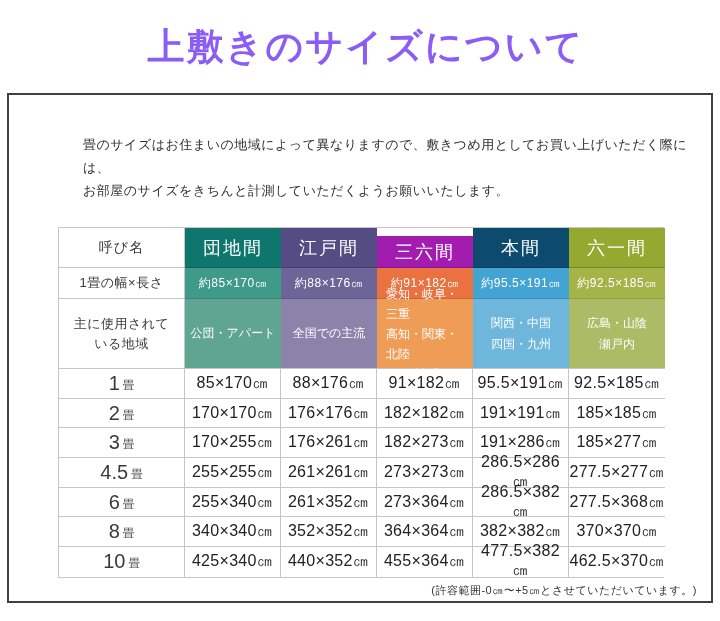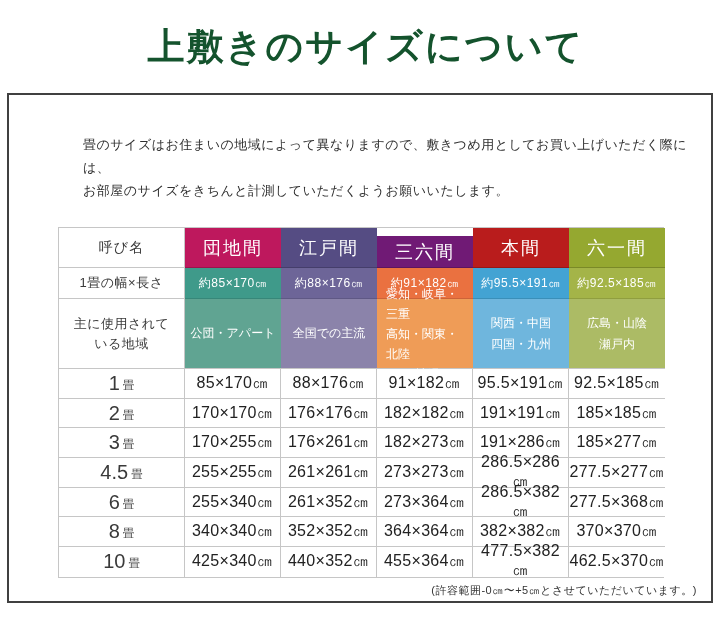--- a/index.html
+++ b/index.html
@@ -11,21 +11,21 @@
     overflow: hidden;
   }
   .page-title {
     margin-top: 16px;
     height: 62px;
     text-align: center;
     font-family: "Liberation Serif", "DejaVu Serif", serif;
     font-size: 37px;
     font-weight: 600;
     letter-spacing: 2px;
-    color: #14532d;
+    color: #8b5cf6;
     line-height: 62px;
     margin-left: 12px;
   }
   .frame {
     margin: 15px 7px 0 7px;
     height: 510px;
     border: 2px solid #404040;
     background: #ffffff;
     position: relative;
   }
@@ -108,24 +108,24 @@
 <div class="frame">
 
   <p class="intro">
     <span>畳のサイズはお住まいの地域によって異なりますので、敷きつめ用としてお買い上げいただく際には、</span><br>
     <span>お部屋のサイズをきちんと計測していただくようお願いいたします。</span>
   </p>
 
   <div class="size-table">
 
     <div class="cell lbl">呼び名</div>
-    <div class="cell colored chead" style="background-color: #be185d;">団地間</div>
+    <div class="cell colored chead" style="background-color: #0f766e;">団地間</div>
     <div class="cell colored chead" style="background-color: rgb(85, 76, 131);">江戸間</div>
-    <div class="cell colored chead" style="background-color: #701a75; margin-top: 8px;">三六間</div>
-    <div class="cell colored chead" style="background-color: #b91c1c;">本間</div>
+    <div class="cell colored chead" style="background-color: #a21caf; margin-top: 8px;">三六間</div>
+    <div class="cell colored chead" style="background-color: #0c4a6e;">本間</div>
     <div class="cell colored chead" style="background-color: rgb(149, 168, 48);">六一間</div>
 
     <div class="cell lbl-small">1畳の幅×長さ</div>
     <div class="cell colored csize" style="background-color: rgb(63, 154, 138);">約85×170㎝</div>
     <div class="cell colored csize" style="background-color: rgb(109, 101, 152);">約88×176㎝</div>
     <div class="cell colored csize" style="background-color: rgb(234, 113, 64);">約91×182㎝</div>
     <div class="cell colored csize" style="background-color: rgb(67, 163, 211);">約95.5×191㎝</div>
     <div class="cell colored csize" style="background-color: rgb(164, 180, 72);">約92.5×185㎝</div>
 
     <div class="cell lbl-small">

